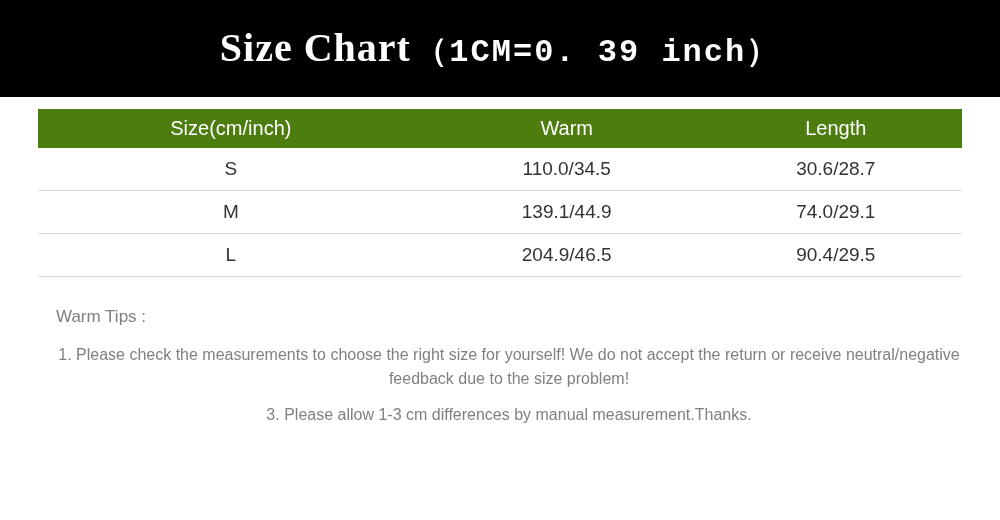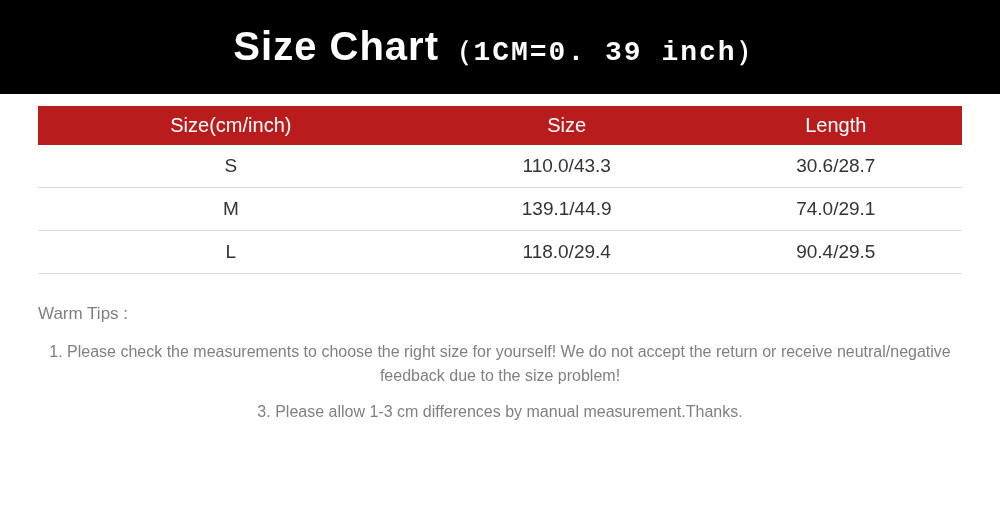--- a/index.html
+++ b/index.html
@@ -15,57 +15,57 @@
       overflow: hidden;
     }
     .header-bar {
       width: 100%;
       background: #000000;
       color: #ffffff;
       padding: 24px 0;
       text-align: center;
     }
     .title-text {
-      font-family: Liberation Sans, sans-serif;
+      font-family: Liberation Serif, serif;
       font-size: 40px;
       font-weight: bold;
       letter-spacing: 1px;
     }
     .title-note {
       font-family: "Courier New", monospace;
-      font-size: 28px;
+      font-size: 32px;
       font-weight: bold;
       letter-spacing: 2px;
     }
     .table-wrap {
       padding: 12px 38px 0 38px;
     }
     table {
       width: 100%;
       border-collapse: collapse;
     }
     thead tr {
-      background: #b91c1c;
+      background: #4d7c0f;
       color: #ffffff;
     }
     thead th {
       font-weight: normal;
       font-size: 20px;
       padding: 8px 0;
       text-align: center;
     }
     tbody td {
       font-size: 19px;
       color: #333333;
       text-align: center;
       padding: 10px 0;
       border-bottom: 1px solid #d9d9d9;
     }
     .tips-wrap {
-      padding: 30px 38px 0 38px;
+      padding: 30px 38px 0 56px;
       color: #808080;
     }
     .tips-title {
       font-size: 17px;
       margin-bottom: 16px;
     }
     .tips-line {
       font-size: 16px;
       line-height: 1.5;
       margin-bottom: 12px;
@@ -78,38 +78,38 @@
 <div class="header-bar">
   <span class="title-text">Size Chart</span>
   <span class="title-note">（1CM=0. 39 inch）</span>
 </div>
 
 <div class="table-wrap">
   <table>
     <thead>
       <tr>
         <th>Size(cm/inch)</th>
-        <th>Size</th>
+        <th>Warm</th>
         <th>Length</th>
       </tr>
     </thead>
     <tbody>
       <tr>
         <td>S</td>
-        <td>110.0/43.3</td>
+        <td>110.0/34.5</td>
         <td>30.6/28.7</td>
       </tr>
       <tr>
         <td>M</td>
         <td>139.1/44.9</td>
         <td>74.0/29.1</td>
       </tr>
       <tr>
         <td>L</td>
-        <td>118.0/29.4</td>
+        <td>204.9/46.5</td>
         <td>90.4/29.5</td>
       </tr>
     </tbody>
   </table>
 </div>
 
 <div class="tips-wrap">
   <div class="tips-title">Warm Tips :</div>
   <div class="tips-line">1. Please check the measurements to choose the right size for yourself! We do not accept the return or receive neutral/negative feedback due to the size problem!</div>
   <div class="tips-line">3. Please allow 1-3 cm differences by manual measurement.Thanks.</div>

